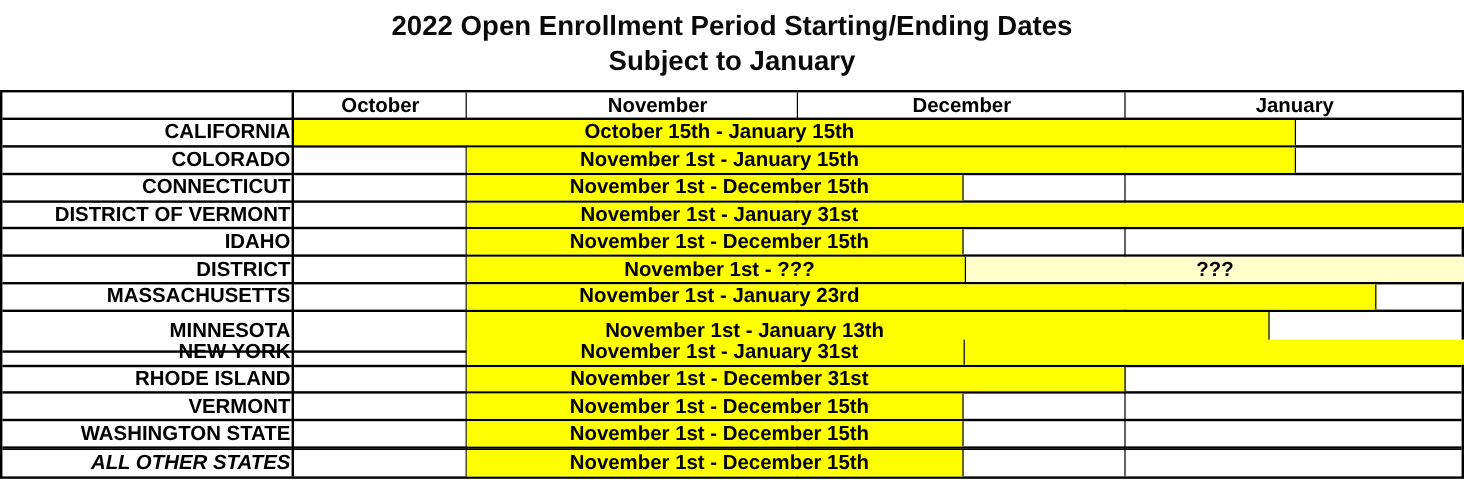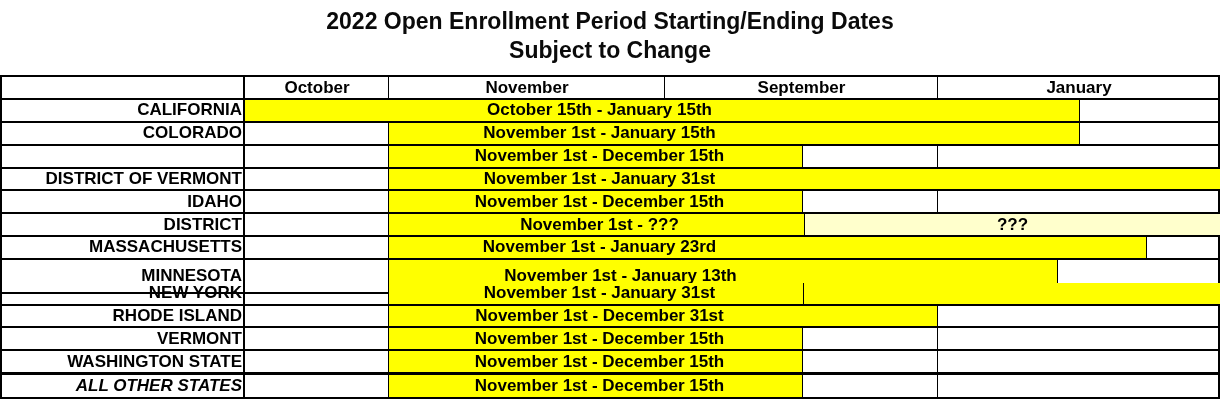--- a/index.html
+++ b/index.html
@@ -18,44 +18,45 @@
   .bar.capped{border-right:1px solid #000;}
   .bar-label{position:absolute;top:0;bottom:0;display:flex;align-items:center;justify-content:center;font-weight:700;font-size:17px;color:#000;z-index:4;white-space:nowrap;}
   .row-divider{position:absolute;top:0;bottom:0;width:1px;background:#000;z-index:5;}
 </style>
 </head>
 <body>
 
 <div class="canvas">
   <div class="title-block">
     <div class="title-line">2022 Open Enrollment Period Starting/Ending Dates</div>
-    <div class="title-line">Subject to Change</div>
+    <div class="title-line">Subject to January</div>
   </div>
   <div class="gantt-table" id="gantt">
       <div class="gridline" style="left: 241px; width: 2px;"></div>
       <div class="gridline" style="left: 386px; width: 1px;"></div>
       <div class="gridline" style="left: 662px; width: 1px;"></div>
       <div class="gridline" style="left: 935px; width: 1px;"></div>
       <div class="g-row" style="top: 0px; height: 23px;">
         <div class="header-cell" style="left: 243px; width: 144px;">October</div>
-        <div class="header-cell" style="left: 387px; width: 276px;">November</div>
-        <div class="header-cell" style="left: 663px; width: 273px;">September</div>
+        <div class="header-cell" style="left: 408px; width: 276px;">November</div>
+        <div class="header-cell" style="left: 663px; width: 273px;">December</div>
         <div class="header-cell" style="left: 936px; width: 282px;">January</div>
       </div>
       <div class="g-row" style="top: 23px; height: 22.8462px;">
         <div class="state-cell" style="width: 245px;">CALIFORNIA</div>
         <div class="bar capped" style="left: 243px; width: 835px; background: rgb(255, 255, 0);"></div>
         <div class="bar-label" style="left: 387px; width: 421px;">October 15th - January 15th</div>
       </div>
       <div class="g-row" style="top: 45.8462px; height: 22.8462px;">
         <div class="state-cell" style="width: 245px;">COLORADO</div>
         <div class="bar capped" style="left: 387px; width: 691px; background: rgb(255, 255, 0);"></div>
         <div class="bar-label" style="left: 387px; width: 421px;">November 1st - January 15th</div>
       </div>
       <div class="g-row" style="top: 68.6923px; height: 22.8462px;">
+        <div class="state-cell" style="width: 245px;">CONNECTICUT</div>
         <div class="bar capped" style="left: 387px; width: 414px; background: rgb(255, 255, 0);"></div>
         <div class="bar-label" style="left: 387px; width: 421px;">November 1st - December 15th</div>
       </div>
       <div class="g-row" style="top: 91.5385px; height: 22.8462px;">
         <div class="state-cell" style="width: 245px;">DISTRICT OF VERMONT</div>
         <div class="bar" style="left: 387px; width: 831px; background: rgb(255, 255, 0);"></div>
         <div class="bar-label" style="left: 387px; width: 421px;">November 1st - January 31st</div>
       </div>
       <div class="g-row" style="top: 114.385px; height: 22.8462px;">
         <div class="state-cell" style="width: 245px;">IDAHO</div>

